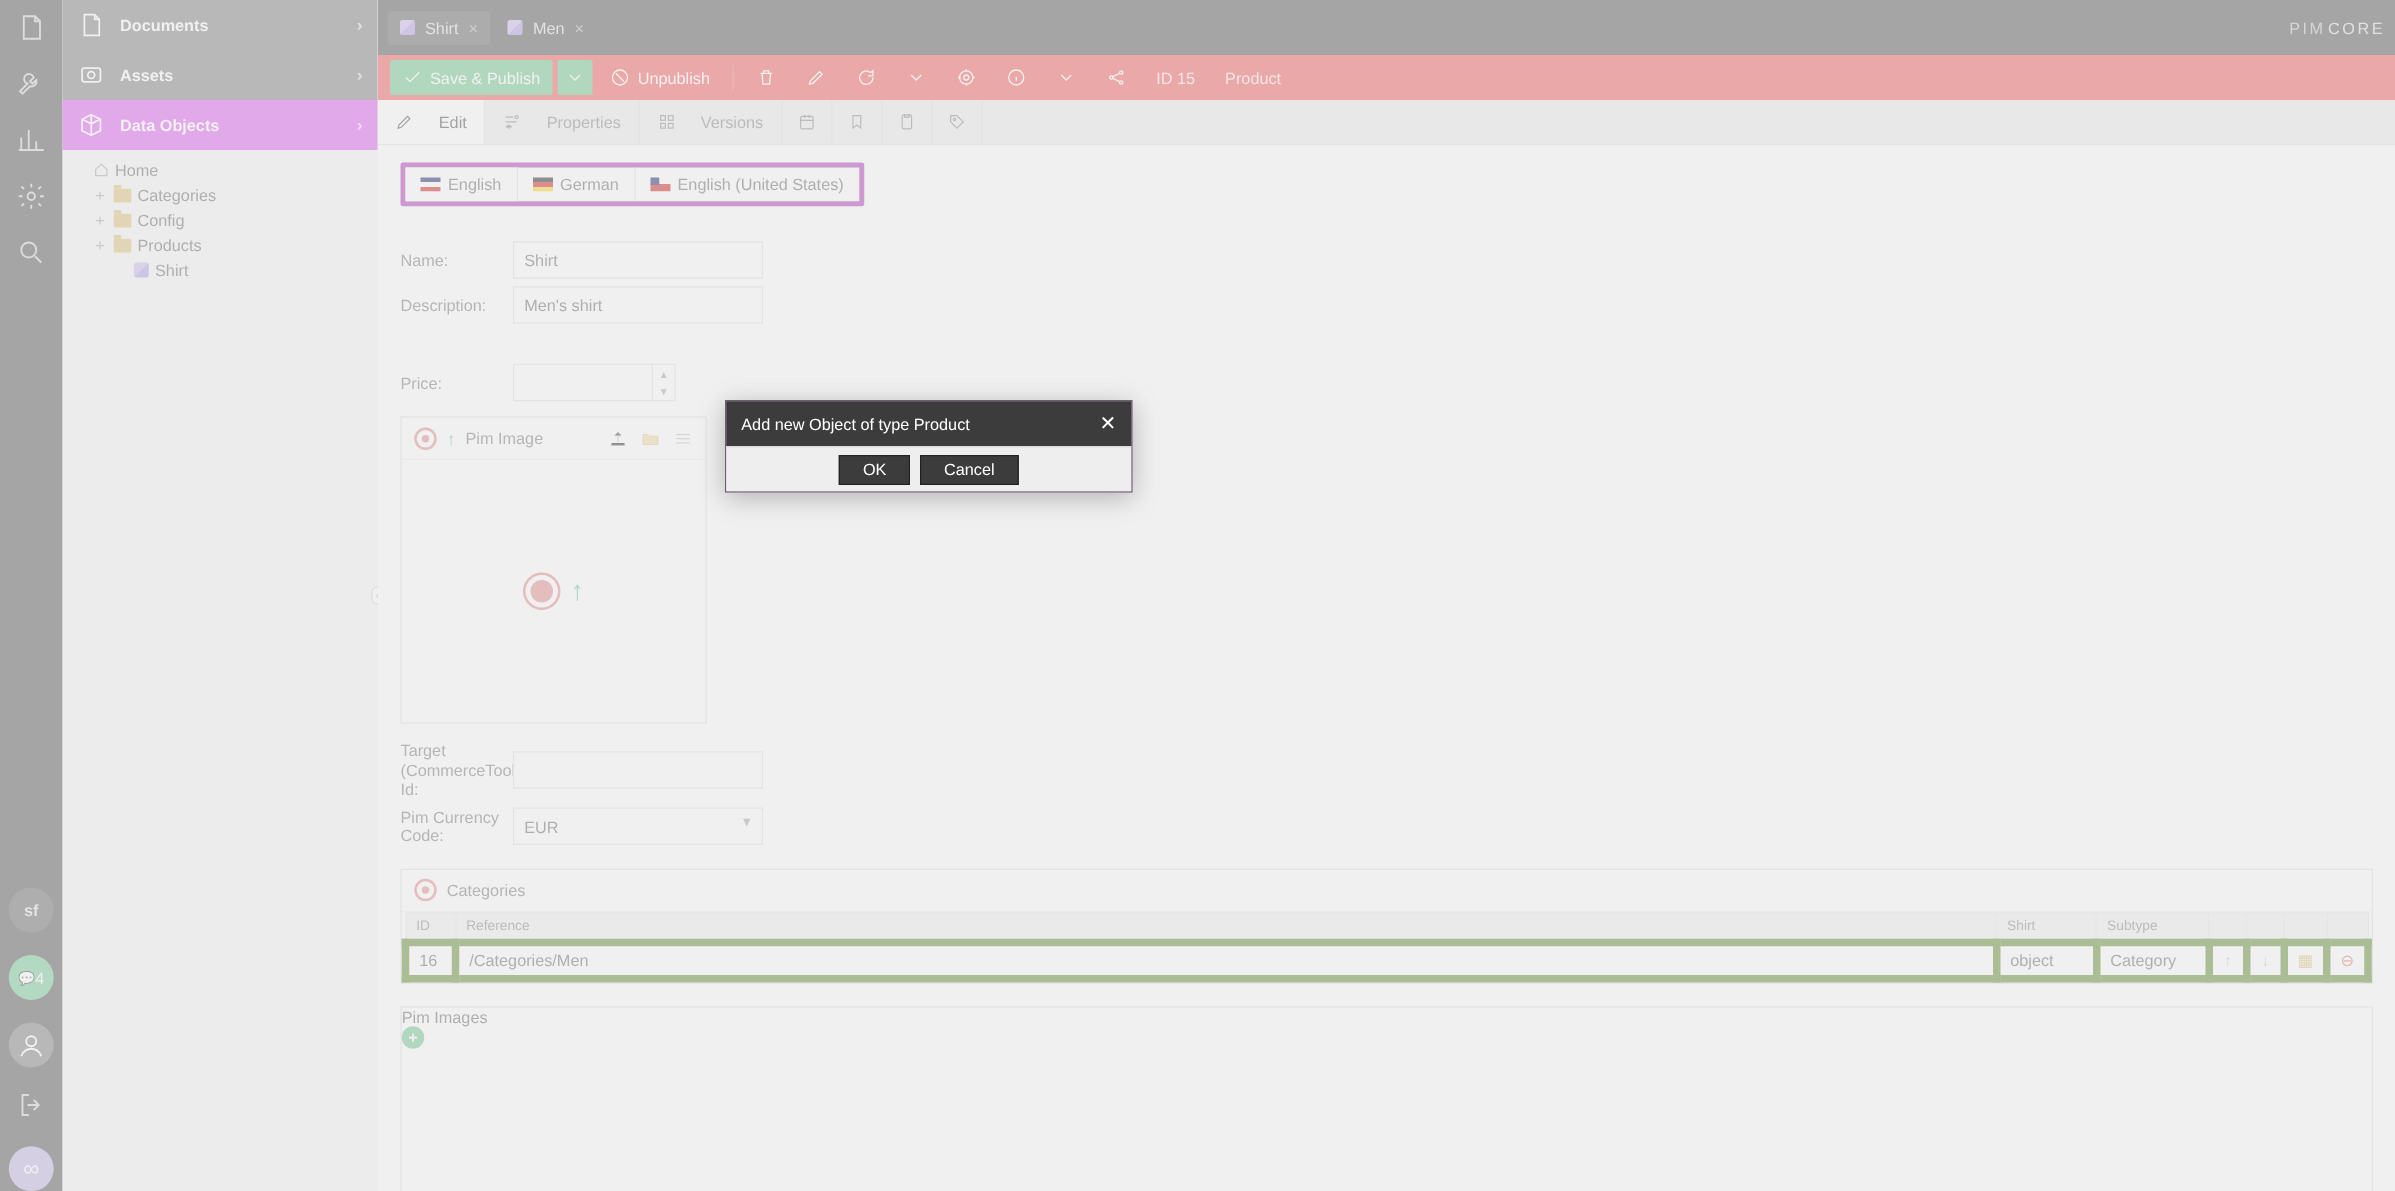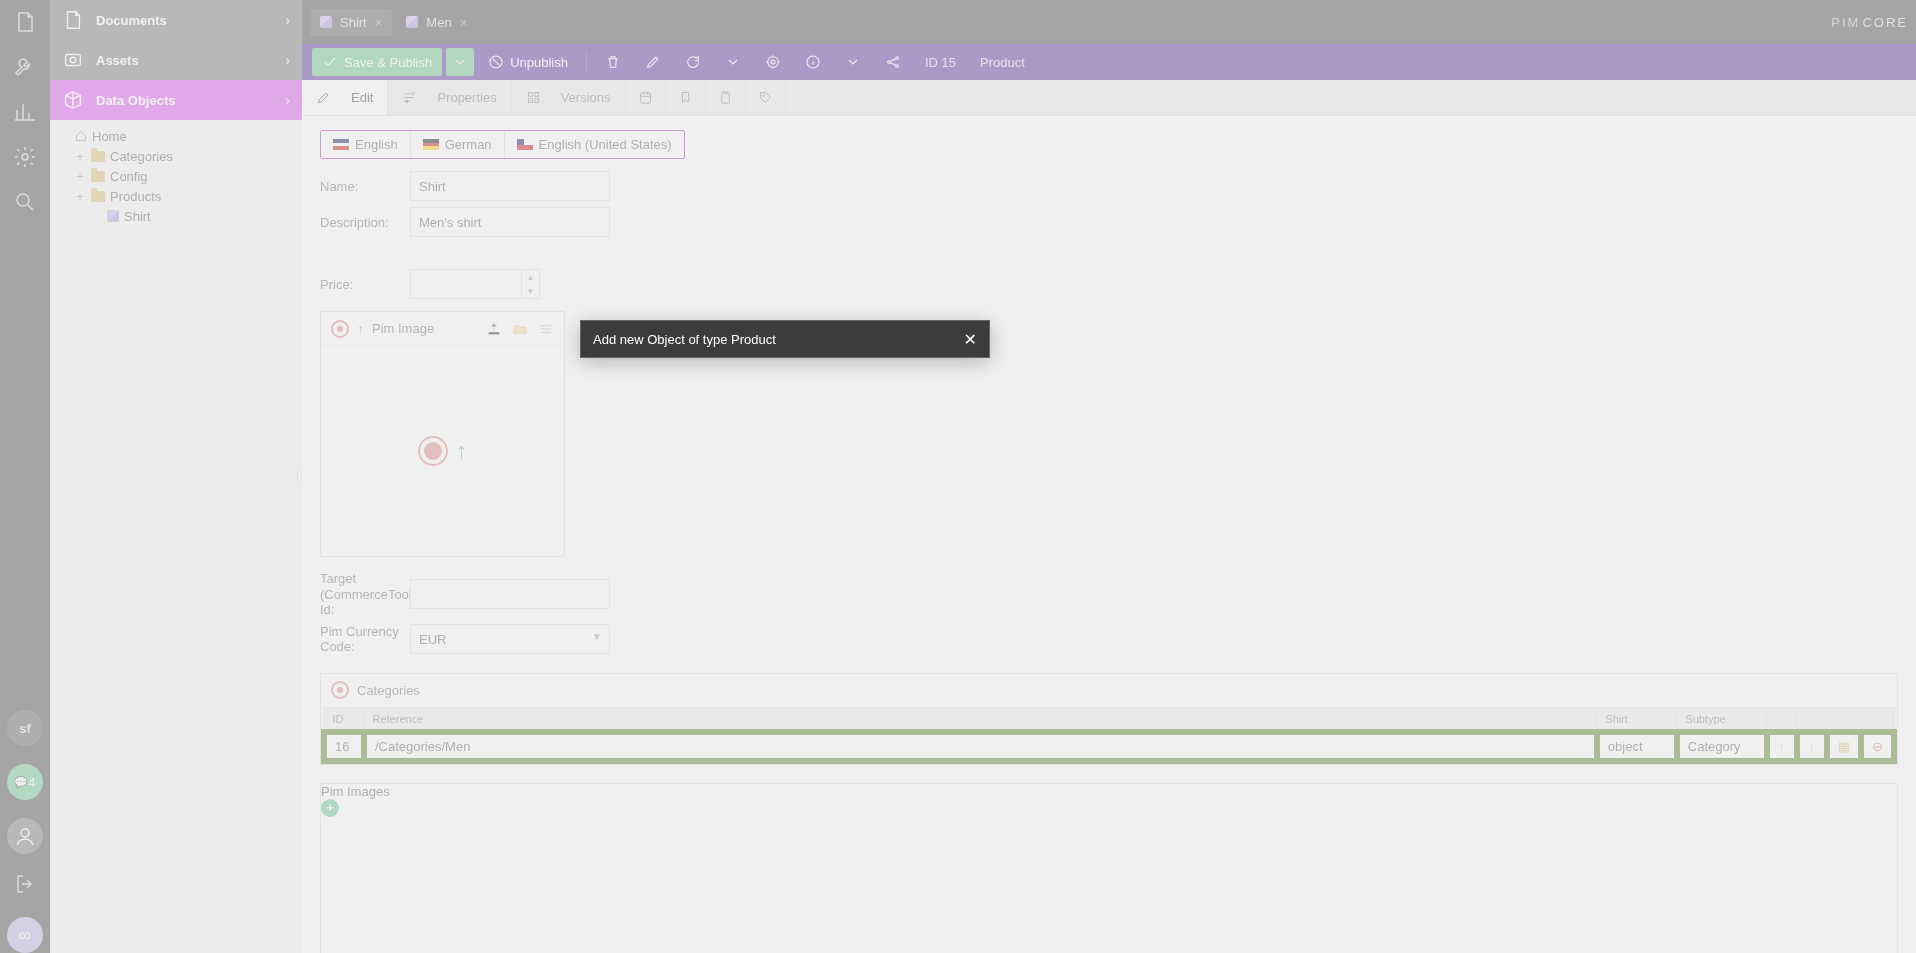--- a/index.html
+++ b/index.html
@@ -35,37 +35,37 @@
 
 .main{position:absolute;left:302px;right:0;top:0;bottom:0;background:#fff;display:flex;flex-direction:column}
 .tabsbar{height:44px;background:#3c3c3c;display:flex;align-items:center;padding:0 8px;gap:4px}
 .tabsbar .tab{display:flex;align-items:center;gap:8px;padding:6px 10px;color:#ddd;border-radius:3px}
 .tabsbar .tab.active{background:#4f4f4f}
 .tabsbar .tab .cube{width:12px;height:12px;background:linear-gradient(135deg,#c6aef0 50%,#a68de0 50%);border-radius:2px}
 .tabsbar .tab .x{color:#aaa;font-size:13px;cursor:pointer}
 .tabsbar .logo{margin-left:auto;color:#b8b8b8;font-size:18px;font-weight:500;letter-spacing:2px;display:flex;align-items:center;gap:2px}
 .tabsbar .logo b{font-weight:400;color:#d9d9d9}
 
-.toolbar{height:36px;background:#4c1d95;display:flex;align-items:center;padding:0 10px;gap:4px;color:#fff}
+.toolbar{height:36px;background:#ef4444;display:flex;align-items:center;padding:0 10px;gap:4px;color:#fff}
 .toolbar .btn{display:flex;align-items:center;gap:6px;height:28px;padding:0 10px;border-radius:2px;cursor:pointer}
 .toolbar .btn.save{background:#5bc17e}
 .toolbar .btn.save-caret{background:#5bc17e;padding:0 6px}
 .toolbar .sep{width:1px;height:20px;background:rgba(255,255,255,.2);margin:0 4px}
 .toolbar svg{width:16px;height:16px;fill:none;stroke:#fff;stroke-width:1.6}
 .toolbar .meta{opacity:.85;padding:0 10px}
 
 .subtabs{height:36px;background:#e9e9e9;display:flex;align-items:center;border-bottom:1px solid #ddd}
 .subtabs .stab{display:flex;align-items:center;gap:20px;height:100%;padding:0 14px;color:#777;border-right:1px solid #ddd;cursor:pointer}
 .subtabs .stab.active{background:#fff;color:#333}
 .subtabs .stab svg{width:15px;height:15px;fill:none;stroke:currentColor;stroke-width:1.5}
 .subtabs .iconly{padding:0 12px}
 
 
 .form{flex:1;overflow:auto;padding:14px 18px 40px;color:#555;font-size:12px}
-.langtabs{display:flex;border:1px solid #a21caf;width:max-content;border-radius:2px;margin-bottom:12px}
+.langtabs{display:flex;border:4px solid #a21caf;width:max-content;border-radius:2px;margin-bottom:28px}
 .langtabs .lt{display:flex;align-items:center;gap:6px;padding:6px 12px;border-right:1px solid #ddd;cursor:pointer}
 .langtabs .lt:last-child{border-right:none}
 .langtabs .lt.active{background:#fff}
 .langtabs .flag{width:16px;height:11px;background:#ccc;display:inline-block}
 .langtabs .flag.uk{background:linear-gradient(0deg,#c00 33%,#fff 33% 66%,#005 66%)}
 .langtabs .flag.de{background:linear-gradient(0deg,#fc0 33%,#c00 33% 66%,#000 66%)}
 .langtabs .flag.us{background:linear-gradient(0deg,#c00 50%,#fff 50%);position:relative}
 .langtabs .flag.us::after{content:"";position:absolute;top:0;left:0;width:7px;height:6px;background:#005}
 
 .row{display:flex;align-items:center;margin:6px 0}
@@ -95,21 +95,21 @@
 
 .pimimages{margin-top:18px}
 .pimimages .ph{border:1px solid #ddd}
 
 
 .split{position:absolute;left:298px;top:0;bottom:0;width:8px;cursor:col-resize;display:flex;align-items:center;justify-content:center}
 .split span{color:#bbb;background:#fff;border:1px solid #ccc;border-radius:8px;font-size:10px;padding:1px 2px}
 
 
 .mask{position:absolute;inset:0;background:rgba(230,230,230,.55)}
-.modal{position:absolute;left:580px;top:320px;width:410px;background:#f0abfc;border:1px solid #666;box-shadow:0 4px 20px rgba(0,0,0,.25)}
+.modal{position:absolute;left:580px;top:320px;width:326px;background:#f0abfc;border:1px solid #666;box-shadow:0 4px 20px rgba(0,0,0,.25)}
 .modal .mh{height:36px;background:#3c3c3c;color:#fff;display:flex;align-items:center;padding:0 12px;font-weight:500}
 .modal .mh .x{margin-left:auto;cursor:pointer;font-size:16px}
 .modal .mb{padding:10px 12px 14px}
 .modal .mb label{display:block;margin-bottom:4px;color:#333}
 .modal .mb input{width:100%;height:26px;border:1px solid #333;padding:0 6px}
 .modal .mf{background:#eee;height:36px;display:flex;align-items:center;justify-content:center;gap:8px;border-top:1px solid #ddd}
 .modal .mf button{height:24px;padding:0 18px;background:#3c3c3c;color:#fff;border:1px solid #222;cursor:pointer}
 
 
 .dim{filter:opacity(.85)}
@@ -477,13 +477,17 @@
     </div>
   </div>
 </div>
 
 <div class="mask"></div>
 <div class="modal">
   <div class="mh">
     <span>Add new Object of type Product</span>
     <span class="x">✕</span>
   </div>
+  <div class="mf">
+    <button>OK</button>
+    <button>Cancel</button>
+  </div>
 </div>
 
 </body></html>

